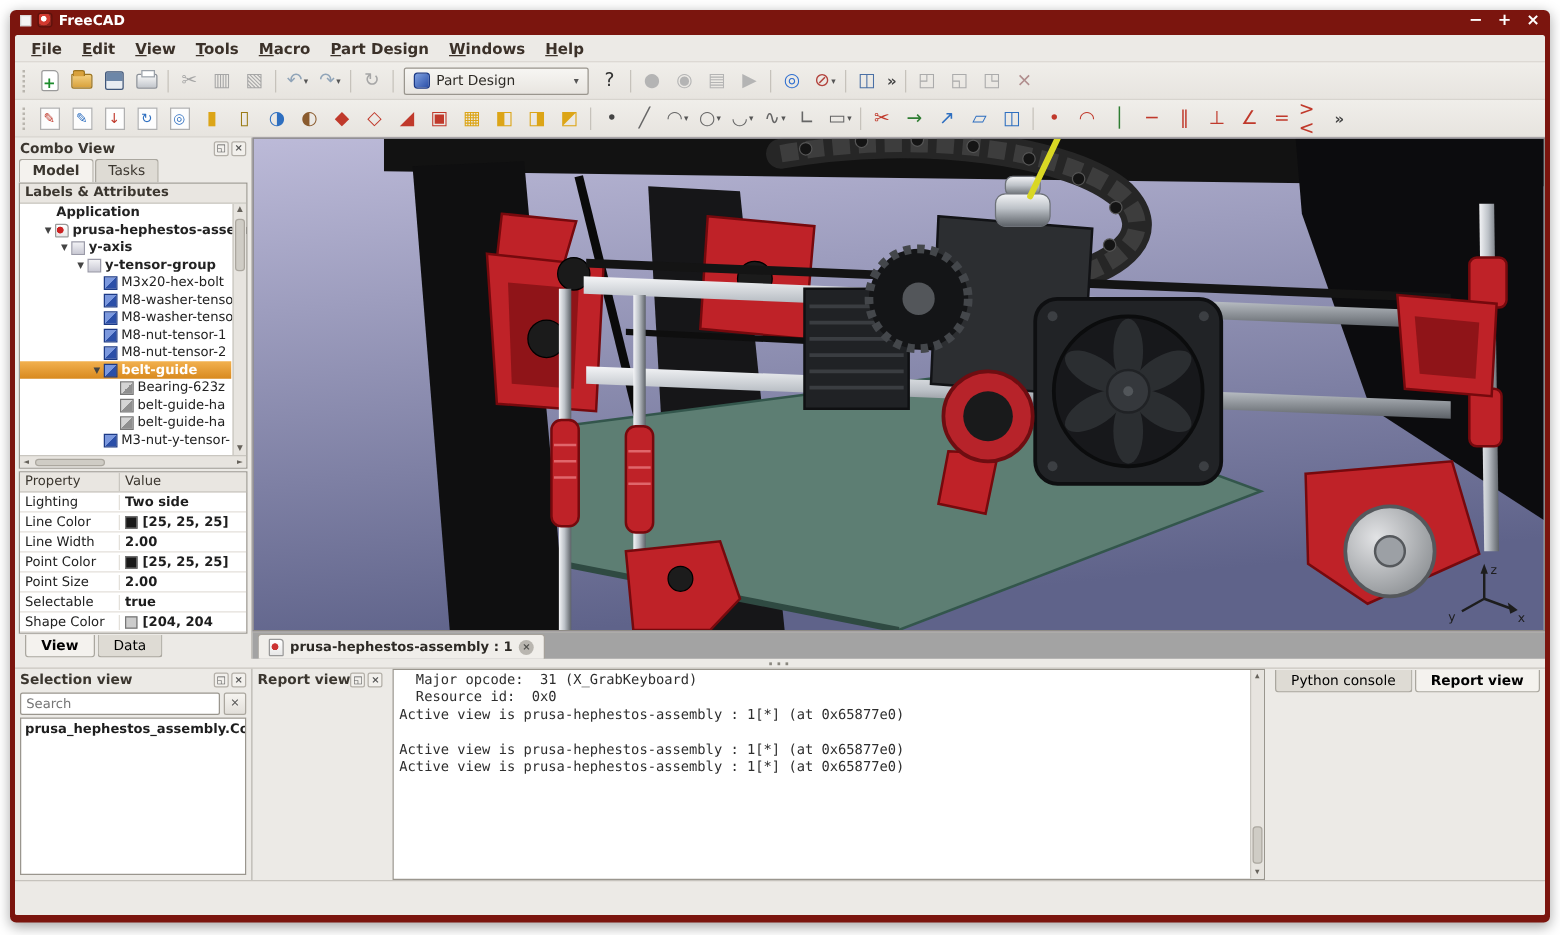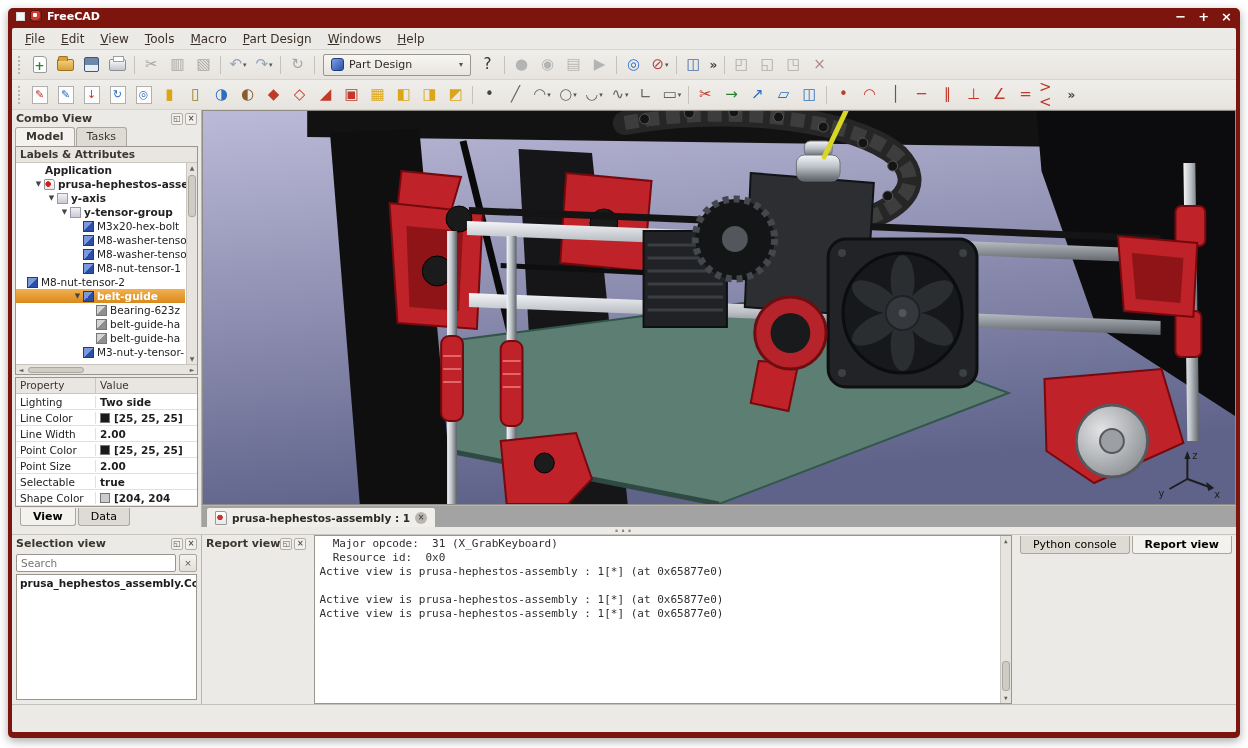--- a/index.html
+++ b/index.html
@@ -12,21 +12,21 @@
   .title-menu-box { width:9px; height:9px; background:#f5f5f5; border:1px solid #d8d8d8; }
   .fc-logo { width:12px; height:12px; border-radius:3px;
              background:radial-gradient(circle at 40% 40%, #ffffff 0 2px, #d23a30 2.5px 5px, #8c241c 5.5px); border:1px solid #5c120c;}
   .win-ctrls { margin-left:auto; display:flex; gap:12px; font-size:13px; font-weight:bold; }
   .win-ctrls span { cursor:default; line-height:1; }
   
   .win-body { position:absolute; left:4px; right:4px; top:20px; bottom:6px; background:#ECEAE6;
               display:flex; flex-direction:column; border-radius:2px; overflow:hidden; }
   .menubar { height:22px; display:flex; align-items:center; padding:0 6px; gap:2px;
              border-bottom:1px solid #d7d4ce; font-size:12px; color:#3b3129; }
-  .menu-item { display:inline-block; padding:2px 7px; font-weight:400; }
+  .menu-item { display:inline-block; padding:2px 7px; font-weight:700; }
   .menu-item::first-letter { text-decoration:underline; }
   .tbrow { display:flex; align-items:center; padding:0 4px; border-bottom:1px solid #d7d4ce; background:linear-gradient(#f0eeea,#e7e4df); }
   .tbrow1 { height:30px; } .tbrow2 { height:30px; }
   .thandle { width:5px; height:18px; border-left:2px dotted #b9b5ae; margin:0 4px 0 2px; }
   .tbtn { width:26px; height:24px; display:flex; align-items:center; justify-content:center; border-radius:3px; position:relative; flex:0 0 auto; }
   .tbtn .glyph { font-style:normal; font-size:15px; line-height:1; }
   .tbtn .caret { font-size:7px; color:#555; font-weight:normal; margin-left:1px; }
   .tbtn.sep { width:8px; } .tbtn.sep::before { content:""; width:1px; height:18px; background:#c6c2bb; }
   .tbtn.chev { width:14px; } .tbtn.chev .glyph { font-size:12px; font-weight:bold; }
   .tbtn.w-doc .glyph { width:14px; height:17px; background:#fff; border:1px solid #9a9a9a; border-radius:2px 4px 2px 2px;
@@ -612,21 +612,21 @@
                   <span class="ticon cube-blue"></span>
                   <span class="tlabel">M8-washer-tenso</span>
                 </div>
 
                 <div class="tree-row" style="padding-left: 56px;">
                   <span class="exp leaf"></span>
                   <span class="ticon cube-blue"></span>
                   <span class="tlabel">M8-nut-tensor-1</span>
                 </div>
 
-                <div class="tree-row" style="">
+                <div class="tree-row" style="padding-left: 56px;">
                   <span class="exp leaf"></span>
                   <span class="ticon cube-blue"></span>
                   <span class="tlabel">M8-nut-tensor-2</span>
                 </div>
 
                 <div class="tree-row selected bold" style="padding-left: 56px;">
                   <span class="exp open"></span>
                   <span class="ticon cube-blue"></span>
                   <span class="tlabel">belt-guide</span>
                 </div>

